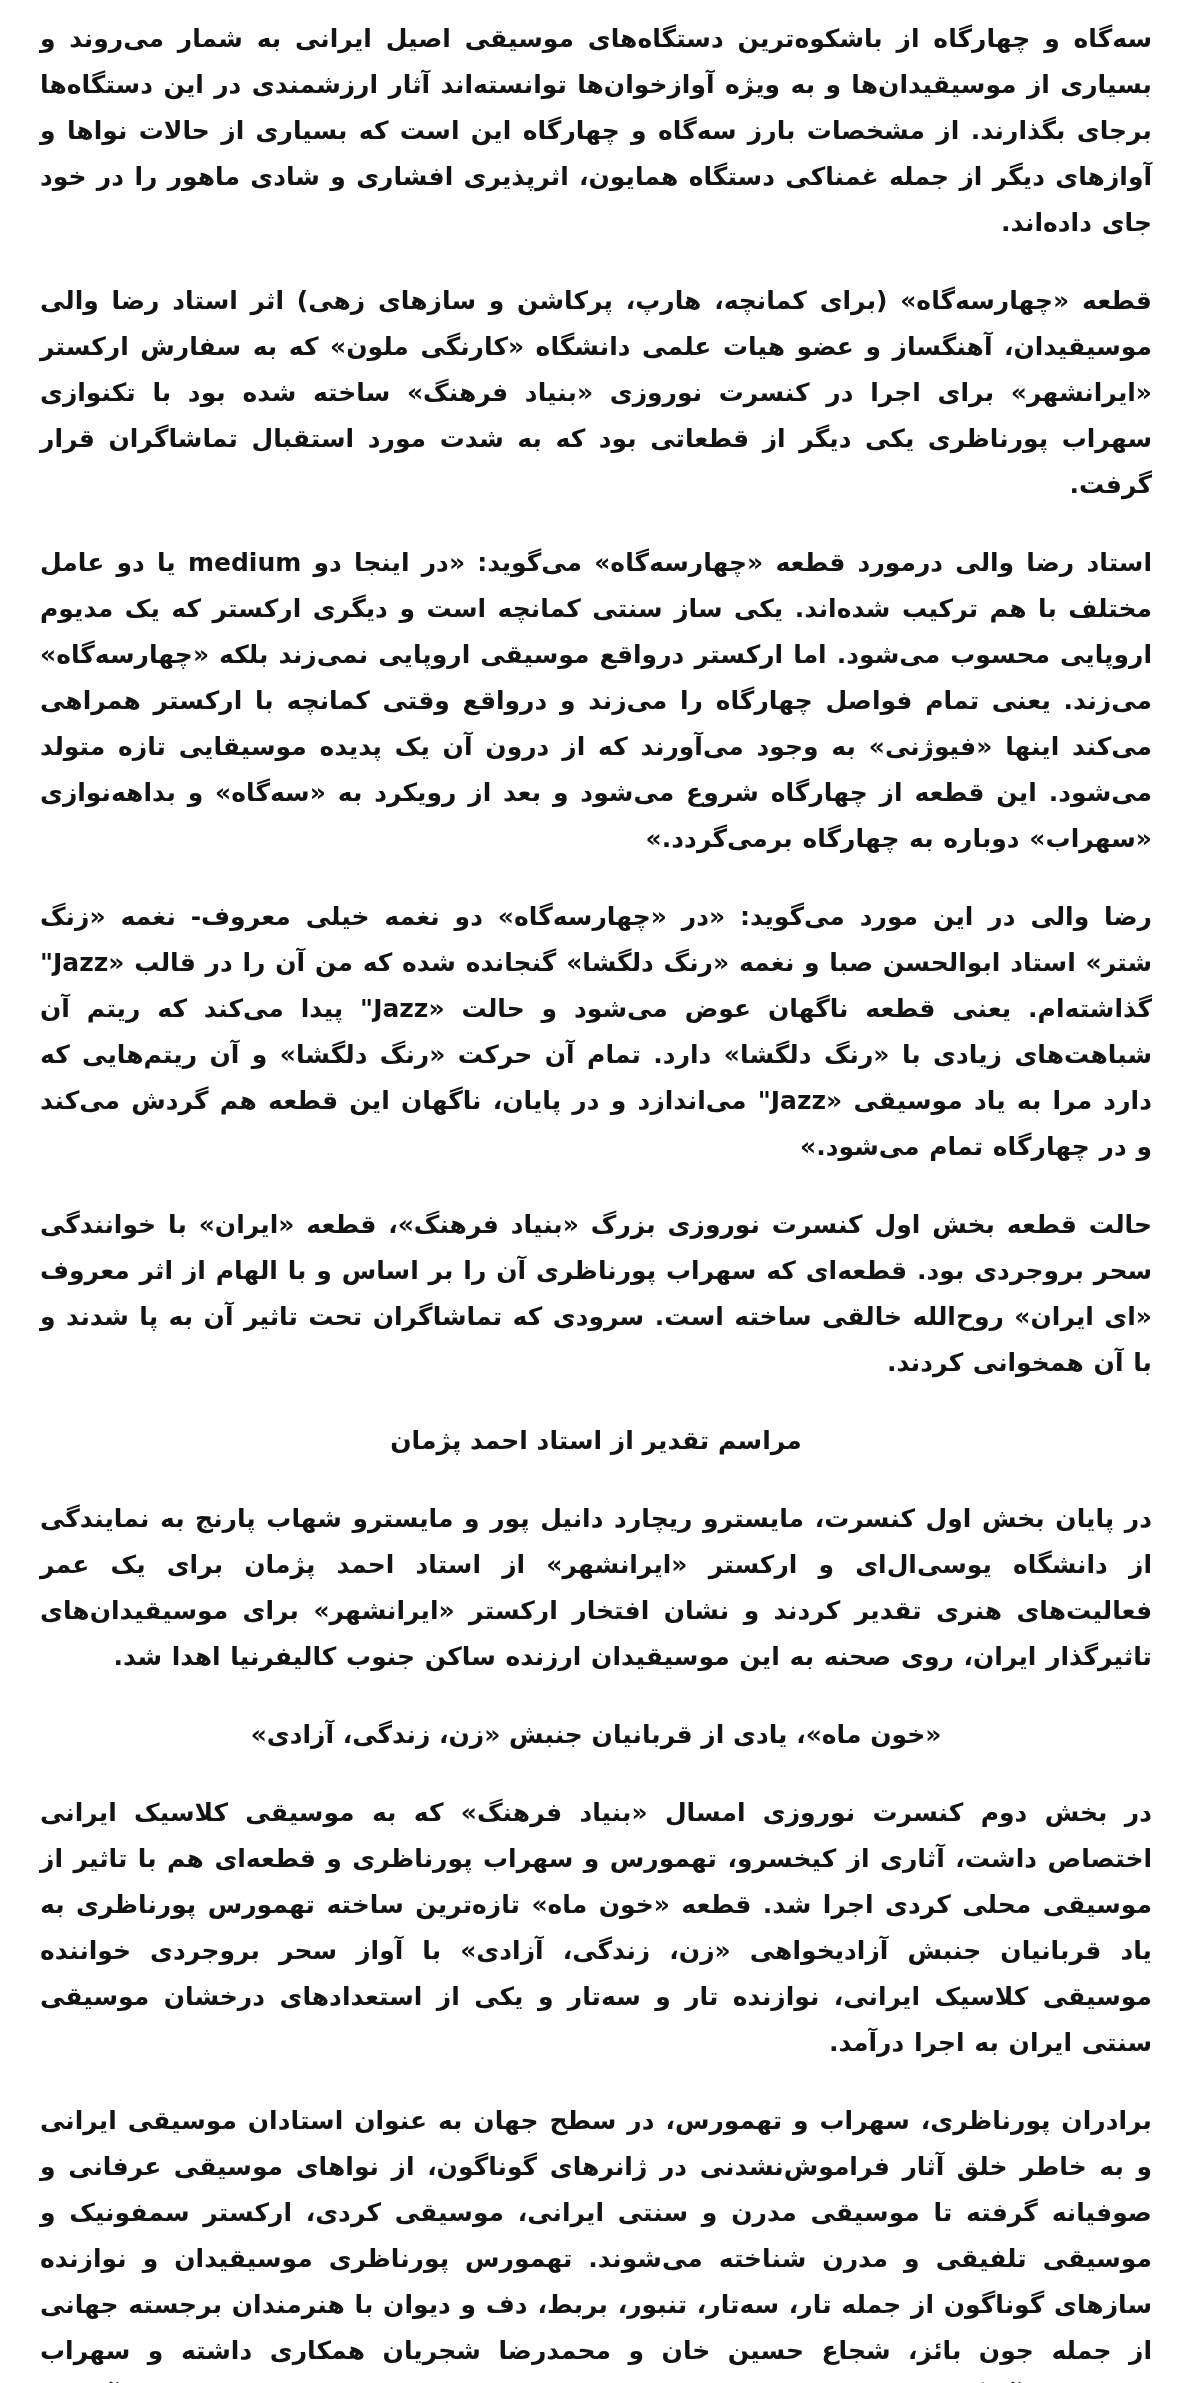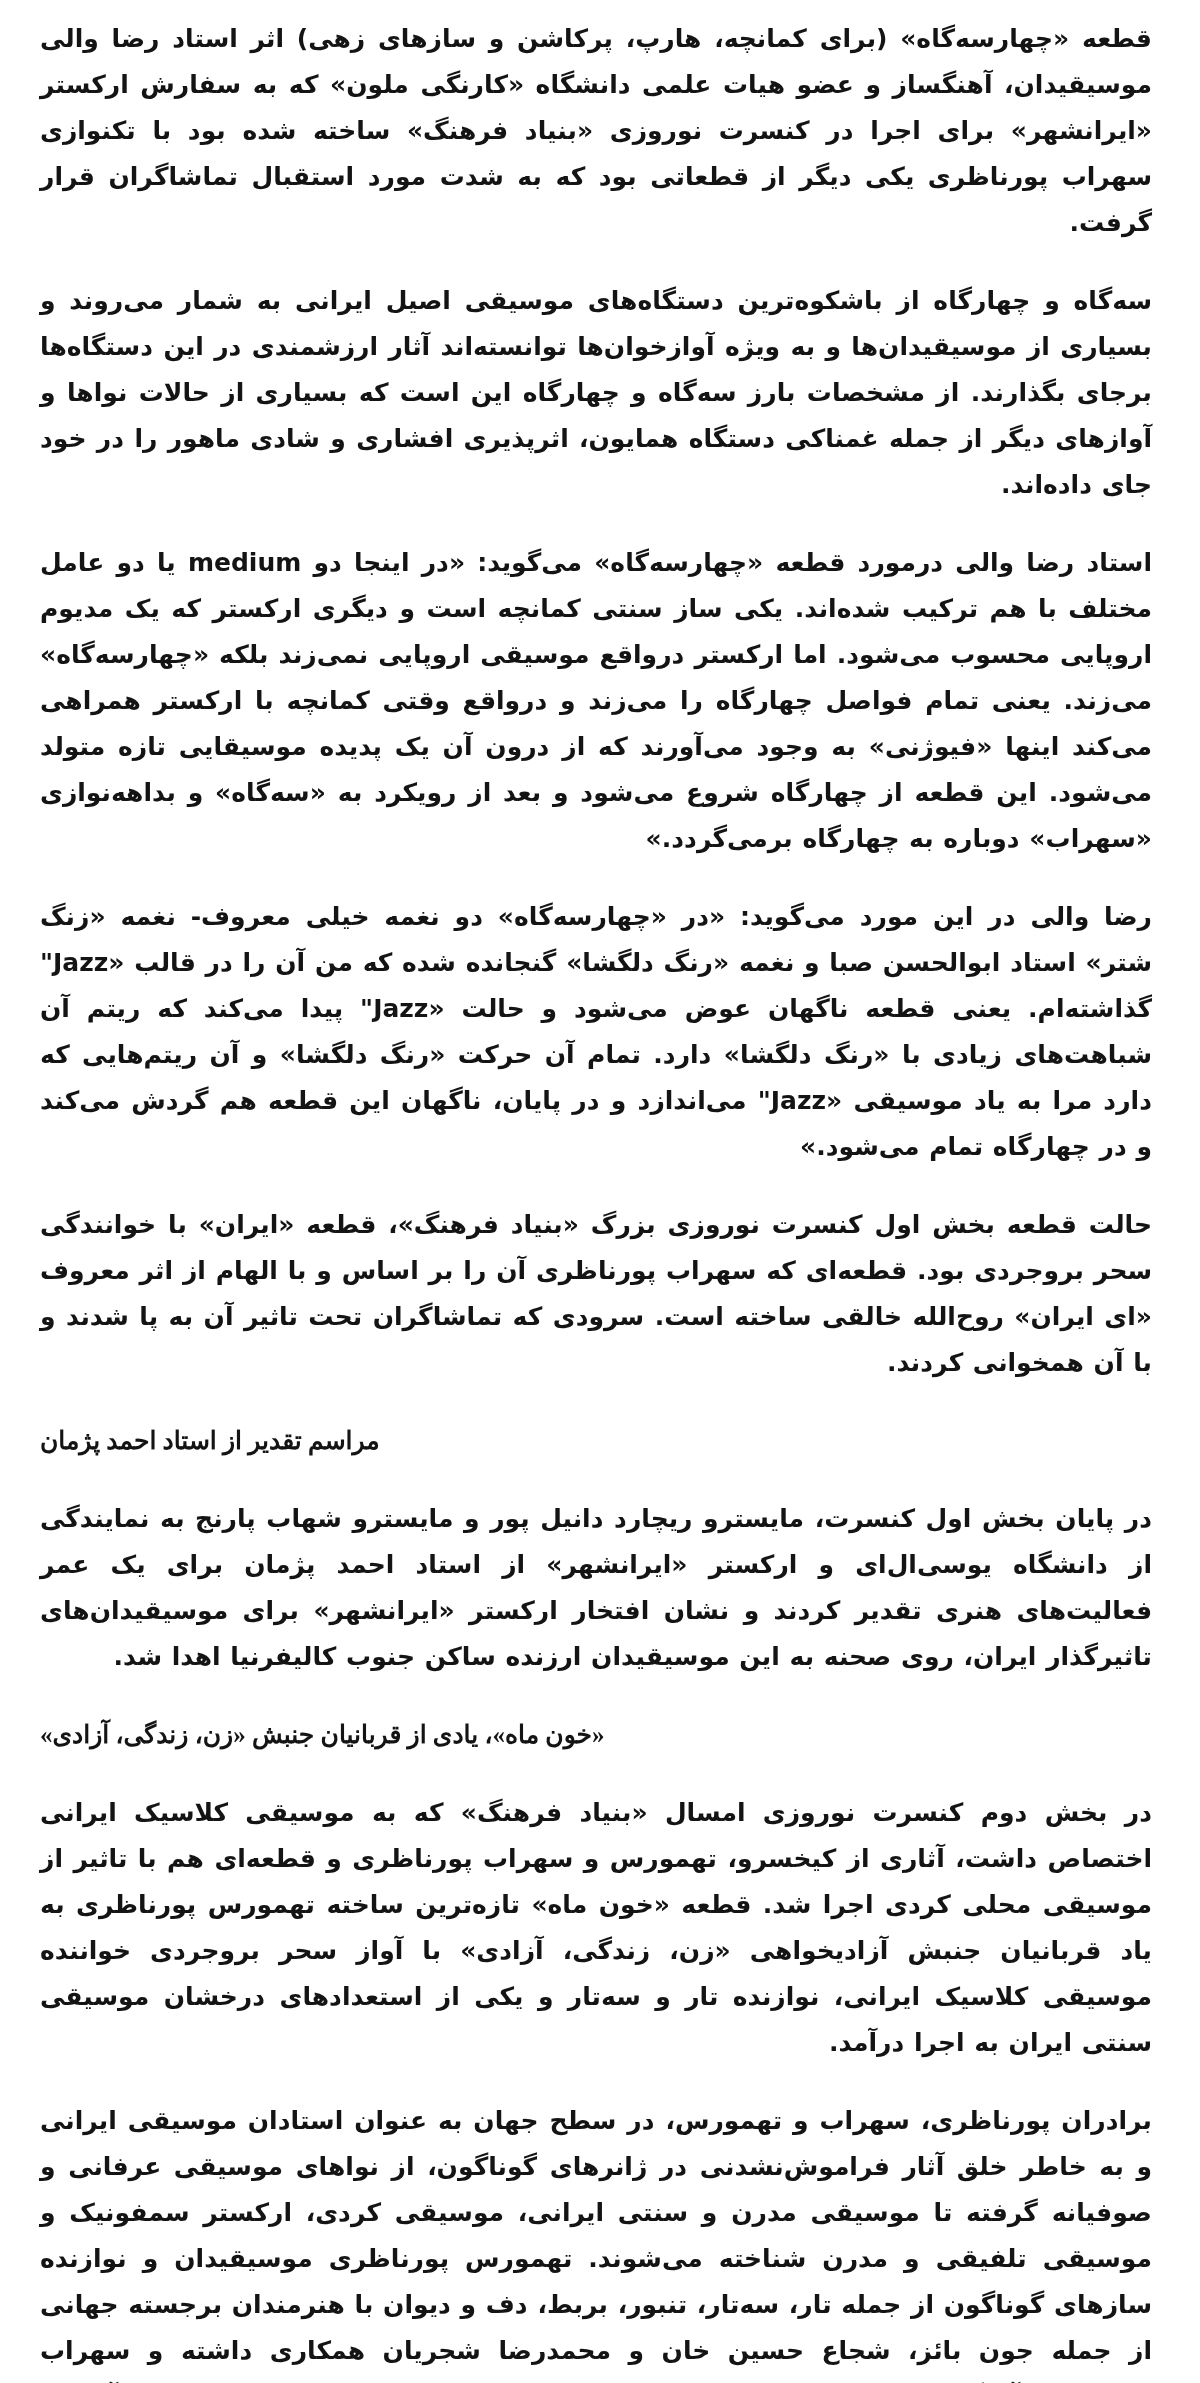--- a/index.html
+++ b/index.html
@@ -24,32 +24,31 @@
     line-height: 46px;
     text-align: justify;
     text-align-last: right;
     margin: 0 0 32px 0;
     word-spacing: 1px;
   }
   .heading {
     font-size: 25px;
     font-weight: bold;
     line-height: 46px;
-    text-align: left;
+    text-align: center;
     margin: 0 0 32px 0;
-    font-family: Liberation Serif, serif;
   }
 </style>
 </head>
 <body style="background: rgb(255, 255, 255); color: rgb(20, 20, 20);">
 
 <div class="article">
 
+  <p class="para">سه‌گاه و چهارگاه از باشکوه‌ترین دستگاه‌های موسیقی اصیل ایرانی به شمار می‌روند و  بسیاری از موسیقیدان‌ها  و به ویژه آوازخوان‌ها توانسته‌اند آثار ارزشمندی در این دستگاه‌ها برجای بگذارند. از مشخصات بارز سه‌گاه و چهارگاه این است که بسیاری از حالات نواها و آوازهای دیگر از جمله غمناکی دستگاه همایون،  اثرپذیری افشاری و شادی ماهور را در خود جای داده‌اند.</p>
   <p class="para">قطعه «چهارسه‌گاه» (برای کمانچه، هارپ، پرکاشن و سازهای زهی)  اثر استاد رضا والی موسیقیدان، آهنگساز و عضو هیات علمی دانشگاه «کارنگی ملون» که به سفارش ارکستر «ایرانشهر» برای اجرا در کنسرت نوروزی «بنیاد فرهنگ» ساخته شده بود با تکنوازی سهراب پورناظری یکی دیگر از قطعاتی بود که به شدت مورد استقبال تماشاگران قرار گرفت.</p>
-  <p class="para">سه‌گاه و چهارگاه از باشکوه‌ترین دستگاه‌های موسیقی اصیل ایرانی به شمار می‌روند و  بسیاری از موسیقیدان‌ها  و به ویژه آوازخوان‌ها توانسته‌اند آثار ارزشمندی در این دستگاه‌ها برجای بگذارند. از مشخصات بارز سه‌گاه و چهارگاه این است که بسیاری از حالات نواها و آوازهای دیگر از جمله غمناکی دستگاه همایون،  اثرپذیری افشاری و شادی ماهور را در خود جای داده‌اند.</p>
   <p class="para">استاد رضا والی درمورد قطعه «چهارسه‌گاه» می‌گوید: «در اینجا دو medium یا دو عامل مختلف با هم ترکیب شده‌اند.  یکی  ساز سنتی کمانچه است و دیگری ارکستر که یک مدیوم اروپایی محسوب می‌شود. اما ارکستر درواقع موسیقی اروپایی نمی‌زند بلکه «چهارسه‌گاه» می‌زند. یعنی تمام فواصل چهارگاه را می‌زند و درواقع وقتی کمانچه با ارکستر همراهی می‌کند اینها «فیوژنی» به وجود می‌آورند که  از درون آن یک پدیده موسیقایی تازه متولد می‌شود. این قطعه از چهارگاه شروع می‌شود و بعد از رویکرد به «سه‌گاه» و بداهه‌نوازی «سهراب» دوباره به چهارگاه برمی‌گردد.»</p>
   <p class="para">رضا والی در این مورد می‌گوید: «در «چهارسه‌گاه»  دو نغمه خیلی معروف- نغمه «زنگ شتر»  استاد ابوالحسن صبا  و نغمه «رنگ دلگشا» گنجانده شده که من آن را در قالب «Jazz" گذاشته‌ام. یعنی قطعه ناگهان عوض می‌شود و حالت «Jazz" پیدا می‌کند که ریتم آن شباهت‌های زیادی با «رنگ دلگشا» دارد. تمام آن حرکت «رنگ دلگشا» و آن ریتم‌هایی که دارد  مرا به یاد موسیقی «Jazz" می‌اندازد و در پایان، ناگهان این قطعه هم گردش می‌کند و در چهارگاه تمام می‌شود.»</p>
   <p class="para">حالت قطعه بخش اول کنسرت نوروزی بزرگ «بنیاد فرهنگ»،  قطعه «ایران» با خوانندگی سحر بروجردی بود. قطعه‌ای که سهراب پورناظری آن را بر اساس و  با الهام از  اثر معروف «ای ایران» روح‌الله خالقی ساخته است. سرودی که تماشاگران تحت تاثیر آن به پا شدند و با آن همخوانی کردند.</p>
   <h3 class="heading">مراسم تقدیر از استاد احمد پژمان</h3>
   <p class="para">در پایان بخش اول کنسرت، مایسترو ریچارد دانیل پور و مایسترو شهاب پارنج به نمایندگی از دانشگاه یوسی‌ال‌ای و ارکستر «ایرانشهر» از استاد احمد پژمان برای یک عمر فعالیت‌های هنری تقدیر کردند و نشان افتخار ارکستر «ایرانشهر» برای موسیقیدان‌های تاثیرگذار ایران، روی صحنه به این موسیقیدان ارزنده ساکن جنوب کالیفرنیا اهدا شد.</p>
   <h3 class="heading">«خون ماه»، یادی از قربانیان جنبش «زن، زندگی، آزادی»</h3>
   <p class="para">در بخش دوم  کنسرت نوروزی امسال «بنیاد فرهنگ» که به موسیقی کلاسیک ایرانی اختصاص داشت، آثاری از کیخسرو، تهمورس و سهراب پورناظری و قطعه‌ای هم با تاثیر از موسیقی محلی کردی اجرا شد. قطعه «خون ماه» تازه‌ترین ساخته تهمورس پورناظری به یاد قربانیان جنبش آزادیخواهی «زن، زندگی، آزادی» با آواز سحر بروجردی  خواننده موسیقی کلاسیک ایرانی،  نوازنده تار و سه‌تار و یکی از استعدادهای درخشان موسیقی سنتی ایران به اجرا درآمد.</p>
   <p class="para">برادران پورناظری، سهراب و تهمورس، در سطح جهان به عنوان استادان موسیقی ایرانی  و به خاطر خلق آثار فراموش‌نشدنی در ژانرهای گوناگون، از نواهای موسیقی عرفانی و صوفیانه گرفته تا موسیقی مدرن و سنتی ایرانی، موسیقی کردی، ارکستر سمفونیک و موسیقی تلفیقی و مدرن شناخته می‌شوند. تهمورس پورناظری موسیقیدان و نوازنده سازهای گوناگون از جمله  تار، سه‌تار، تنبور، بربط، دف و دیوان با هنرمندان برجسته جهانی از جمله جون بائز، شجاع حسین خان و محمدرضا شجریان همکاری داشته و سهراب پورناظری آهنگساز و نوازنده چیره‌دست تنبور، سه‌تار و کمانچه، هنرمندی است که آثار او توسط خوانندگان برجسته‌ای چون محمدرضا شجریان، همایون شجریان، علیرضا قربانی و بسیاری دیگر از هنرمندان اجرا شده است.</p>
 
 </div>

